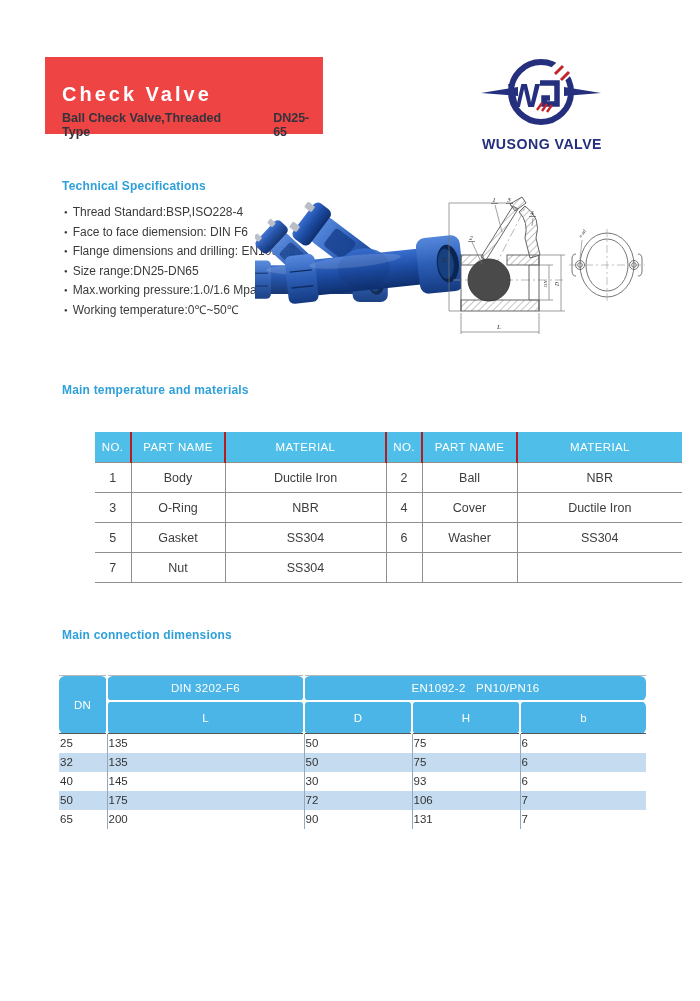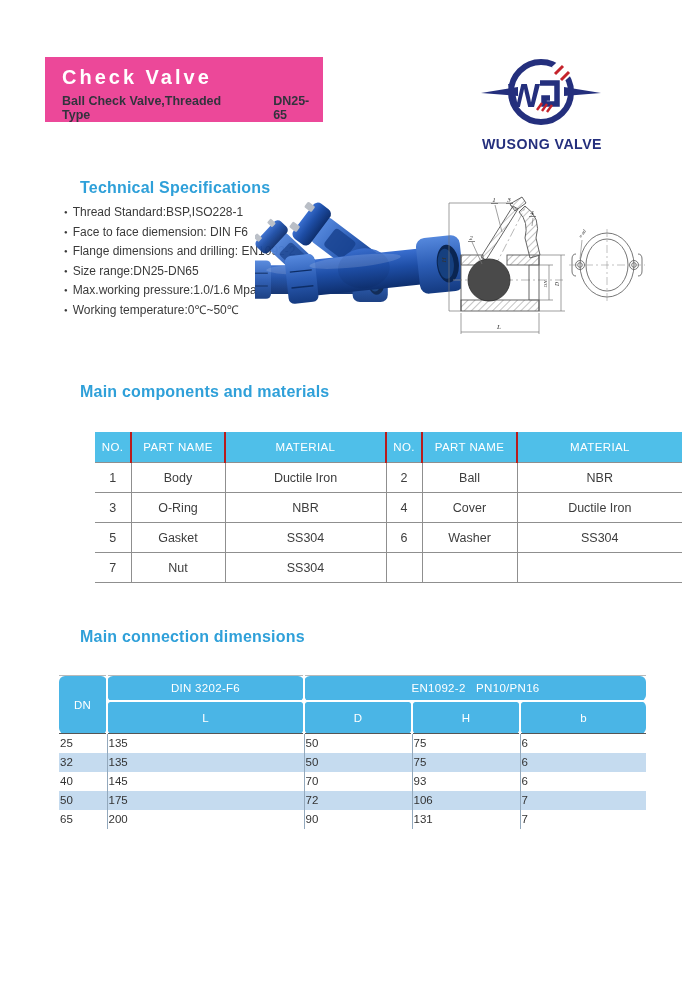--- a/index.html
+++ b/index.html
@@ -2,33 +2,33 @@
 <html><head>
 <meta charset="utf-8">
 <style>
   html,body{margin:0;padding:0;background:#fff;}
   .page{
     position:relative;width:700px;height:1001px;background:#ffffff;overflow:hidden;
     font-family:"Liberation Sans",sans-serif;color:#3a3a3a;
   }
   
   .title-box{
-    position:absolute;left:45px;top:57px;width:278px;height:65px;
-    background:#ec4899;box-sizing:border-box;padding:8px 0 0 17px;
+    position:absolute;left:45px;top:57px;width:278px;height:77px;
+    background:#ef4444;box-sizing:border-box;padding:25px 0 0 17px;
   }
   .title-box .main-title{
     color:#ffffff;font-size:20px;font-weight:bold;letter-spacing:3px;line-height:24px;
   }
   .title-box .sub-row{
     margin-top:5px;display:flex;gap:21px;color:#33333d;font-size:12.5px;font-weight:bold;
   }
   .logo-wrap{position:absolute;left:478px;top:53px;width:130px;height:102px;}
   
   .section-heading{
-    position:absolute;left:62px;color:#2FA0D9;font-size:16px;font-weight:bold;letter-spacing:0.2px;margin-left:18px;
+    position:absolute;left:62px;color:#2FA0D9;font-size:12px;font-weight:bold;letter-spacing:0.2px;
   }
   #h-tech{top:179px;}
   #h-comp{top:383px;}
   #h-dims{top:628px;}
   
   .spec-list{
     position:absolute;left:64px;top:203px;margin:0;padding:0;list-style:none;
     font-size:12px;color:#3a3a3a;
   }
   .spec-list li{line-height:19.5px;}
@@ -106,21 +106,21 @@
         <line x1="59" y1="57" x2="64" y2="50"></line>
         <line x1="64" y1="58" x2="69" y2="51"></line>
         <line x1="69" y1="59" x2="74" y2="52"></line>
       </g>
       <text x="64" y="96" text-anchor="middle" font-size="15" font-weight="bold" fill="#242F7D" letter-spacing="0.5" textLength="120" lengthAdjust="spacingAndGlyphs" font-family="&quot;Liberation Sans&quot;,sans-serif">WUSONG VALVE</text>
     </svg>
   </div>
 
   <div class="section-heading" id="h-tech">Technical Specifications</div>
   <ul class="spec-list">
-      <li>Thread Standard:BSP,ISO228-1</li>
+      <li>Thread Standard:BSP,ISO228-4</li>
       <li>Face to face diemension: DIN F6</li>
       <li>Flange dimensions and drilling: EN1092-2</li>
       <li>Size range:DN25-DN65</li>
       <li>Max.working pressure:1.0/1.6 Mpa</li>
       <li>Working temperature:0℃~50℃</li>
     </ul>
 
   <div class="photo-wrap">
     <svg width="206" height="152" viewBox="0 0 206 152">
       <defs>
@@ -235,21 +235,21 @@
       </g>
       <g stroke="#999" stroke-width="0.6" stroke-dasharray="8 3 2 3">
         <line x1="128" y1="73" x2="204" y2="73"></line>
         <line x1="166" y1="37" x2="166" y2="110"></line>
       </g>
       <line x1="141" y1="48" x2="139" y2="67" stroke="#777" stroke-width="0.6"></line>
       <text x="140" y="46" font-size="4.5" fill="#333" font-style="italic" transform="rotate(-55 140 46)">n-⌀d</text>
     </svg>
   </div>
 
-  <div class="section-heading" id="h-comp">Main components and materials</div>
+  <div class="section-heading" id="h-comp">Main temperature and materials</div>
   <table class="comp-table">
     <colgroup>
       <col style="width:36px">
         <col style="width:94px">
         <col style="width:161px">
       <col style="width:36px">
         <col style="width:95px">
         <col style="width:165px">
     </colgroup>
     <thead>
@@ -331,21 +331,21 @@
         <tr>
           <td>32</td>
           <td>135</td>
           <td>50</td>
           <td>75</td>
           <td>6</td>
         </tr>
         <tr>
           <td>40</td>
           <td>145</td>
-          <td>70</td>
+          <td>30</td>
           <td>93</td>
           <td>6</td>
         </tr>
         <tr>
           <td>50</td>
           <td>175</td>
           <td>72</td>
           <td>106</td>
           <td>7</td>
         </tr>

